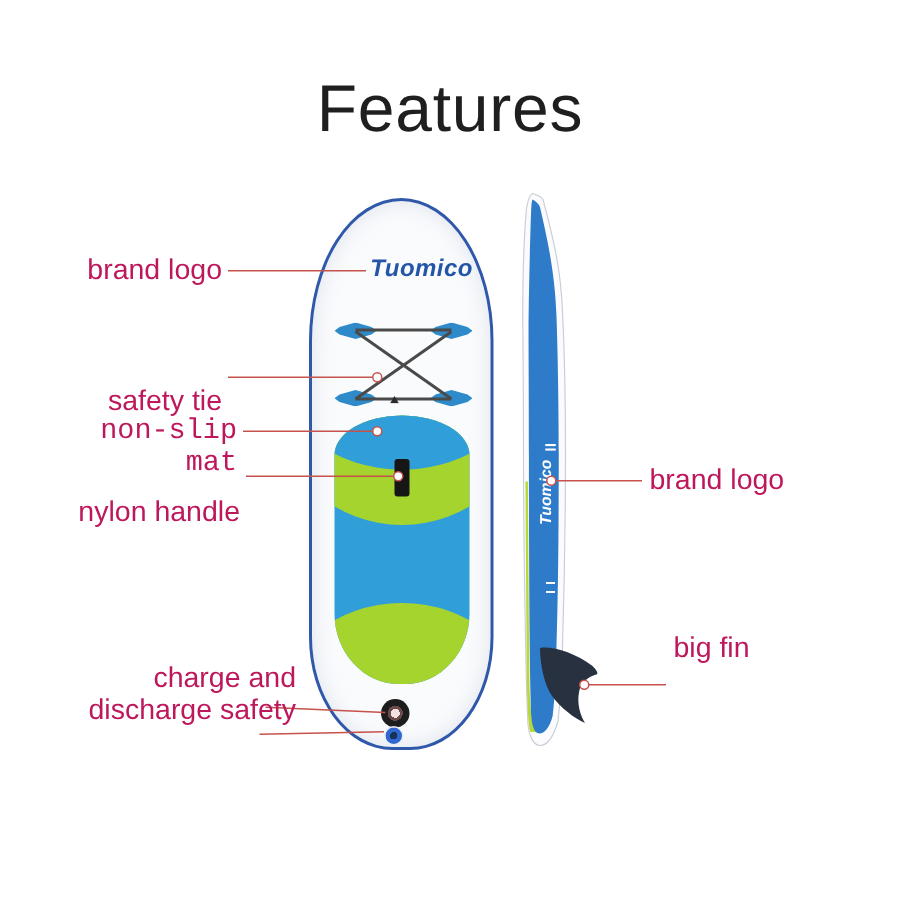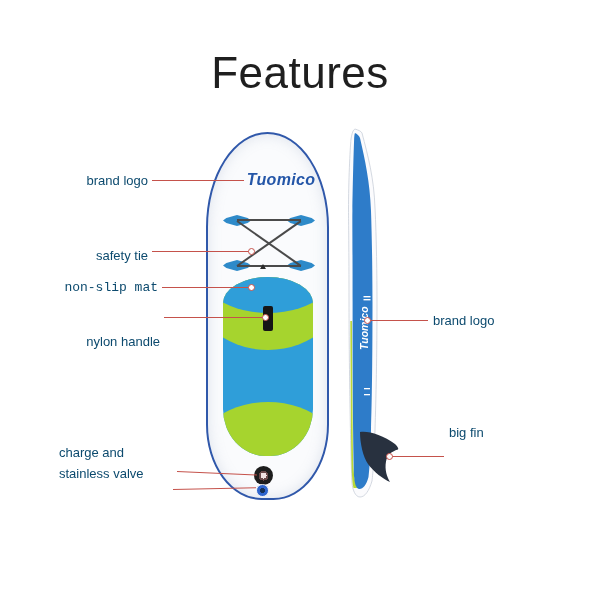--- a/index.html
+++ b/index.html
@@ -45,21 +45,21 @@
     background:radial-gradient(circle at 50% 50%, #f2e2e2 0 3px, #6b4a4a 3px 5px, #1d1d1d 5px 10px);
   }
   .d-ring{
     position:absolute;left:256px;top:484px;width:13px;height:13px;border-radius:50%;
     border:1px solid #e8edf5;box-sizing:border-box;
     background:radial-gradient(circle at 50% 50%, #16325a 0 2.5px, #2f66cf 2.5px 7px);
   }
   
   .board-side{position:absolute;left:338px;top:126px;width:75px;height:378px;}
   
-  .callout{position:absolute;font-size:13px;color:#0c4a6e;line-height:21px;}
+  .callout{position:absolute;font-size:19px;color:#be185d;line-height:21px;}
   .r{text-align:right;}
   .lead{position:absolute;height:1px;background:#c5524b;transform-origin:0 50%;}
   .dot{
     position:absolute;width:7px;height:7px;border-radius:50%;background:#fff;
     border:1.4px solid #c5524b;box-sizing:border-box;
   }
 </style>
 </head>
 <body>
 
@@ -124,27 +124,27 @@
   <div class="lead" style="left:370px;top:320px;width:58px;"></div>
   <div class="lead" style="left:392px;top:456px;width:52px;"></div>
 
   <div class="dot" style="left:248px;top:248px;"></div>
   <div class="dot" style="left:248px;top:284px;"></div>
   <div class="dot" style="left:262px;top:314px;"></div>
   <div class="dot" style="left:364px;top:317px;"></div>
   <div class="dot" style="left:386px;top:453px;"></div>
 
   <div class="callout r" style="left:40px;top:170px;width:108px;">brand logo</div>
-  <div class="callout r" style="left:40px;top:245px;width:108px;">safety tie</div>
+  <div class="callout r" style="left:40px;top:257px;width:108px;">safety tie</div>
   <div class="callout r" style="left:40px;top:277px;width:118px;font-family:Liberation Mono, monospace;">non-slip mat</div>
   <div class="callout r" style="left:40px;top:307px;width:120px;margin-top:24px;">nylon handle</div>
 
-  <div class="callout" style="left:59px;top:442px;">
+  <div class="callout" style="left:59px;top:442px;text-align:right;">
     <div>charge and</div>
-    <div>stainless valve</div>
+    <div>discharge safety</div>
   </div>
   <div class="callout" style="left:108px;top:479px;">
   </div>
 
   <div class="callout" style="left:433px;top:310px;">brand logo</div>
   <div class="callout" style="left:449px;top:422px;">big fin</div>
 
 </div>
 
 </body></html>

